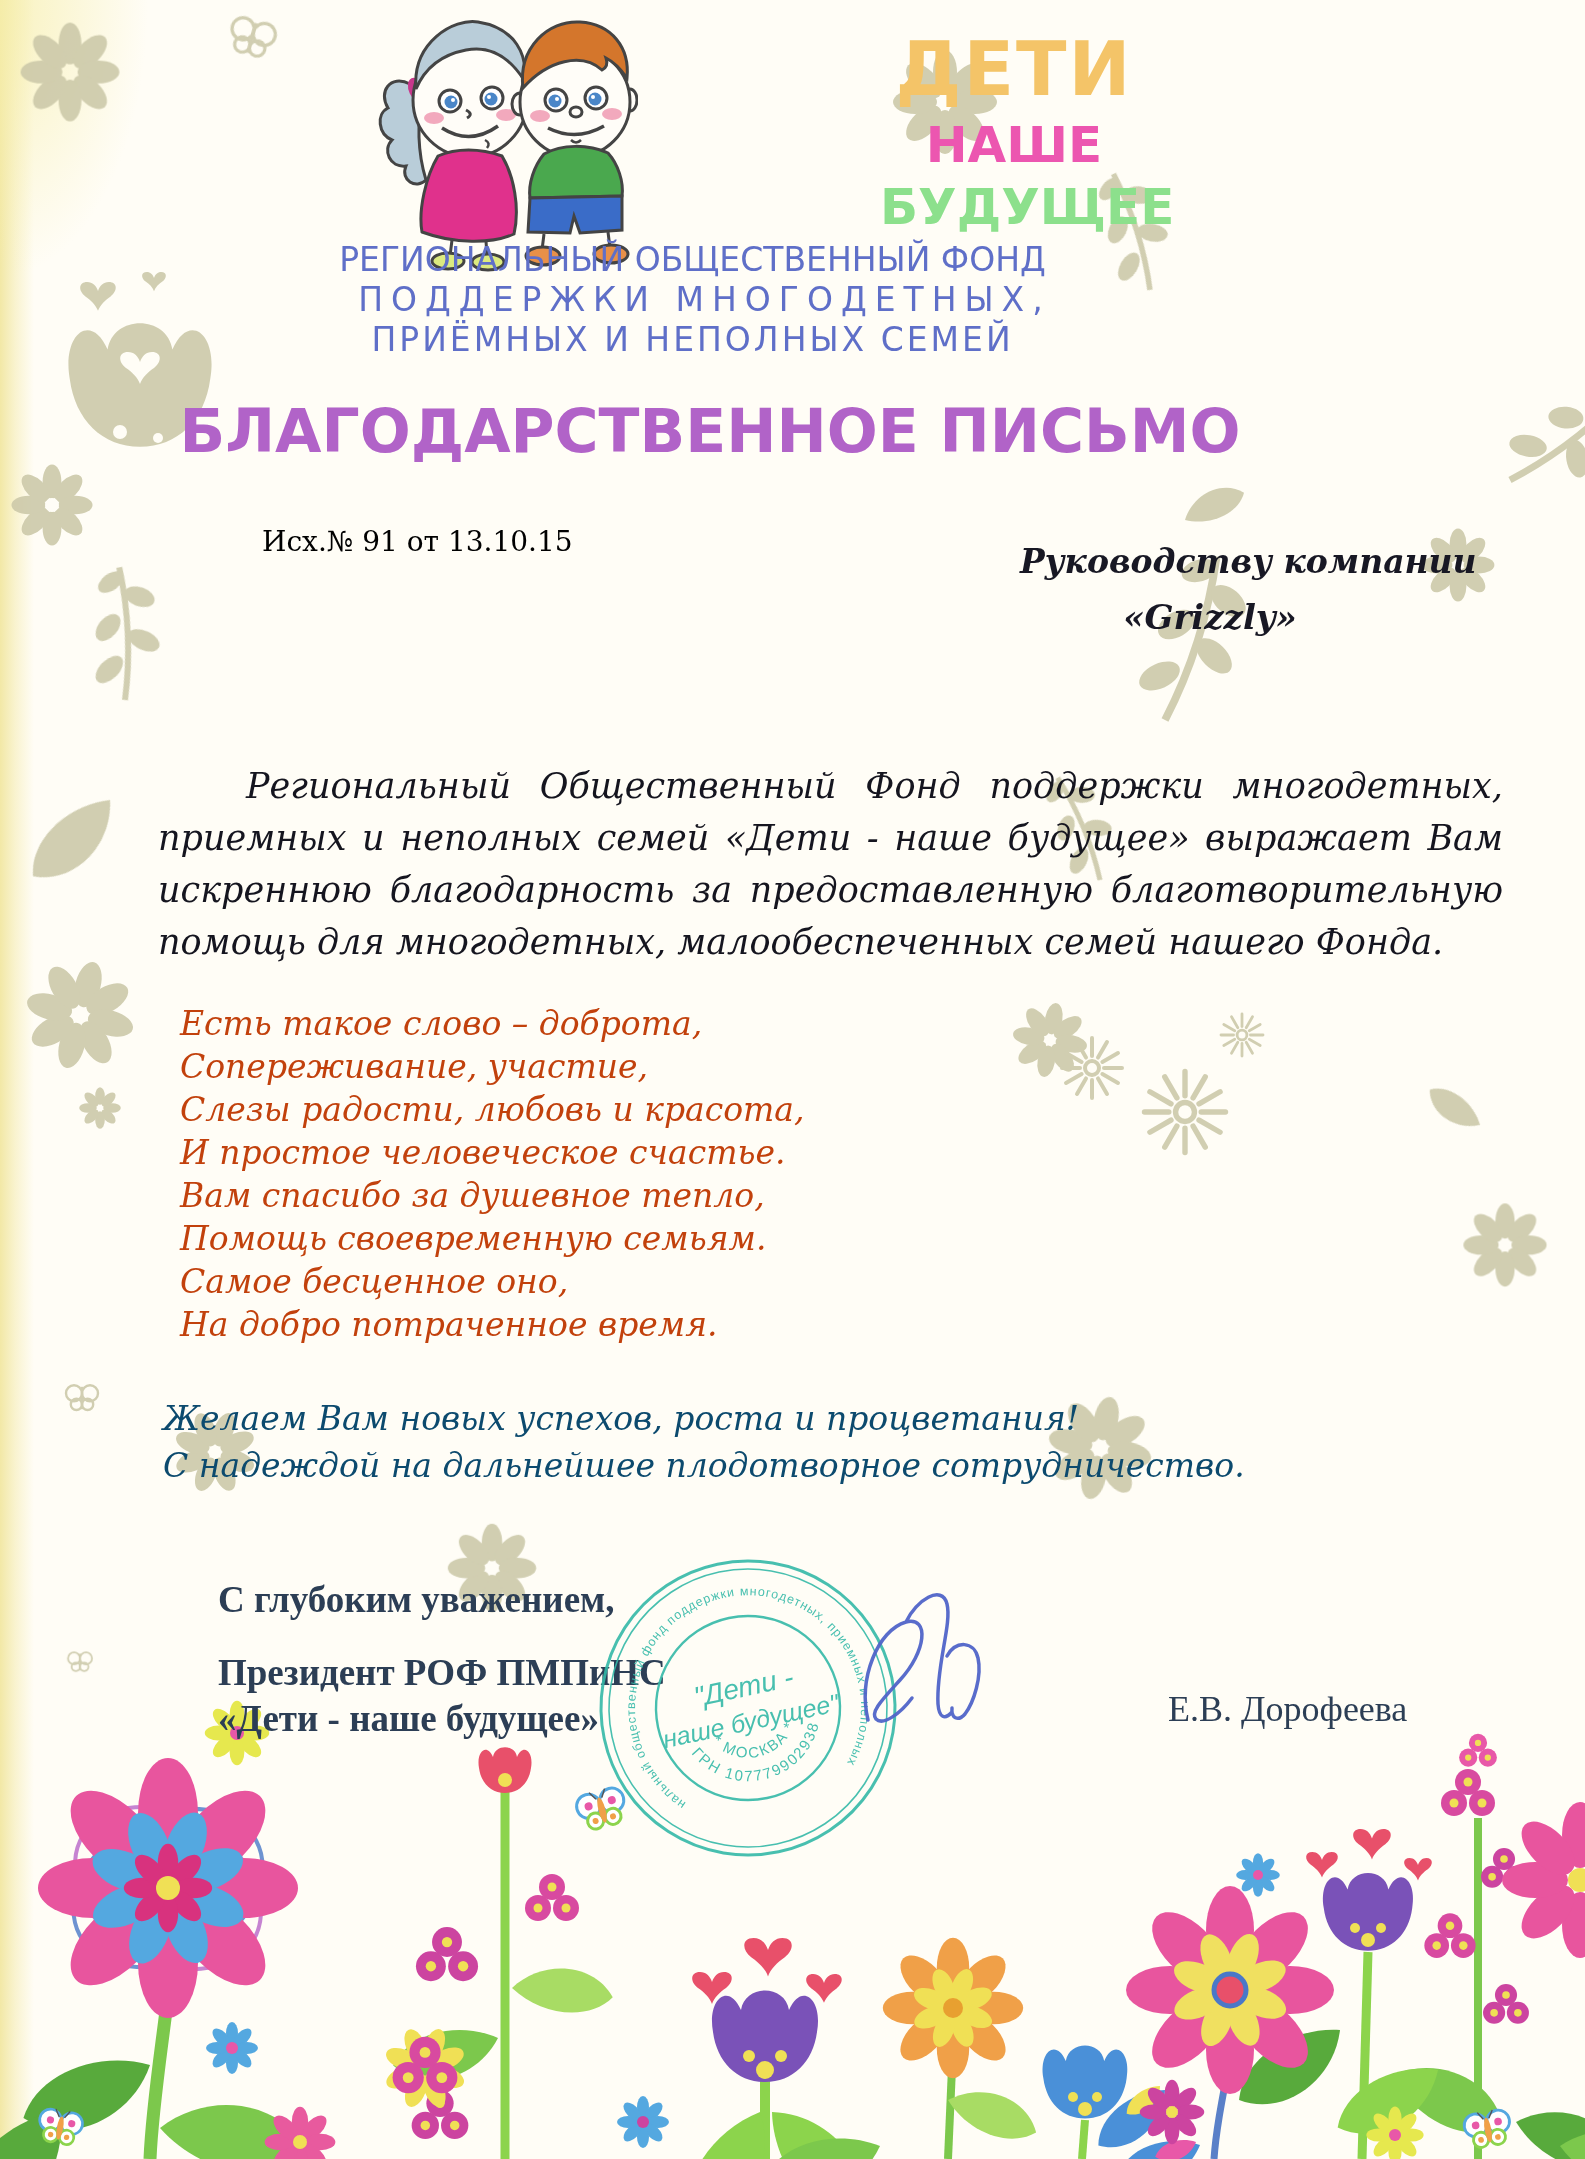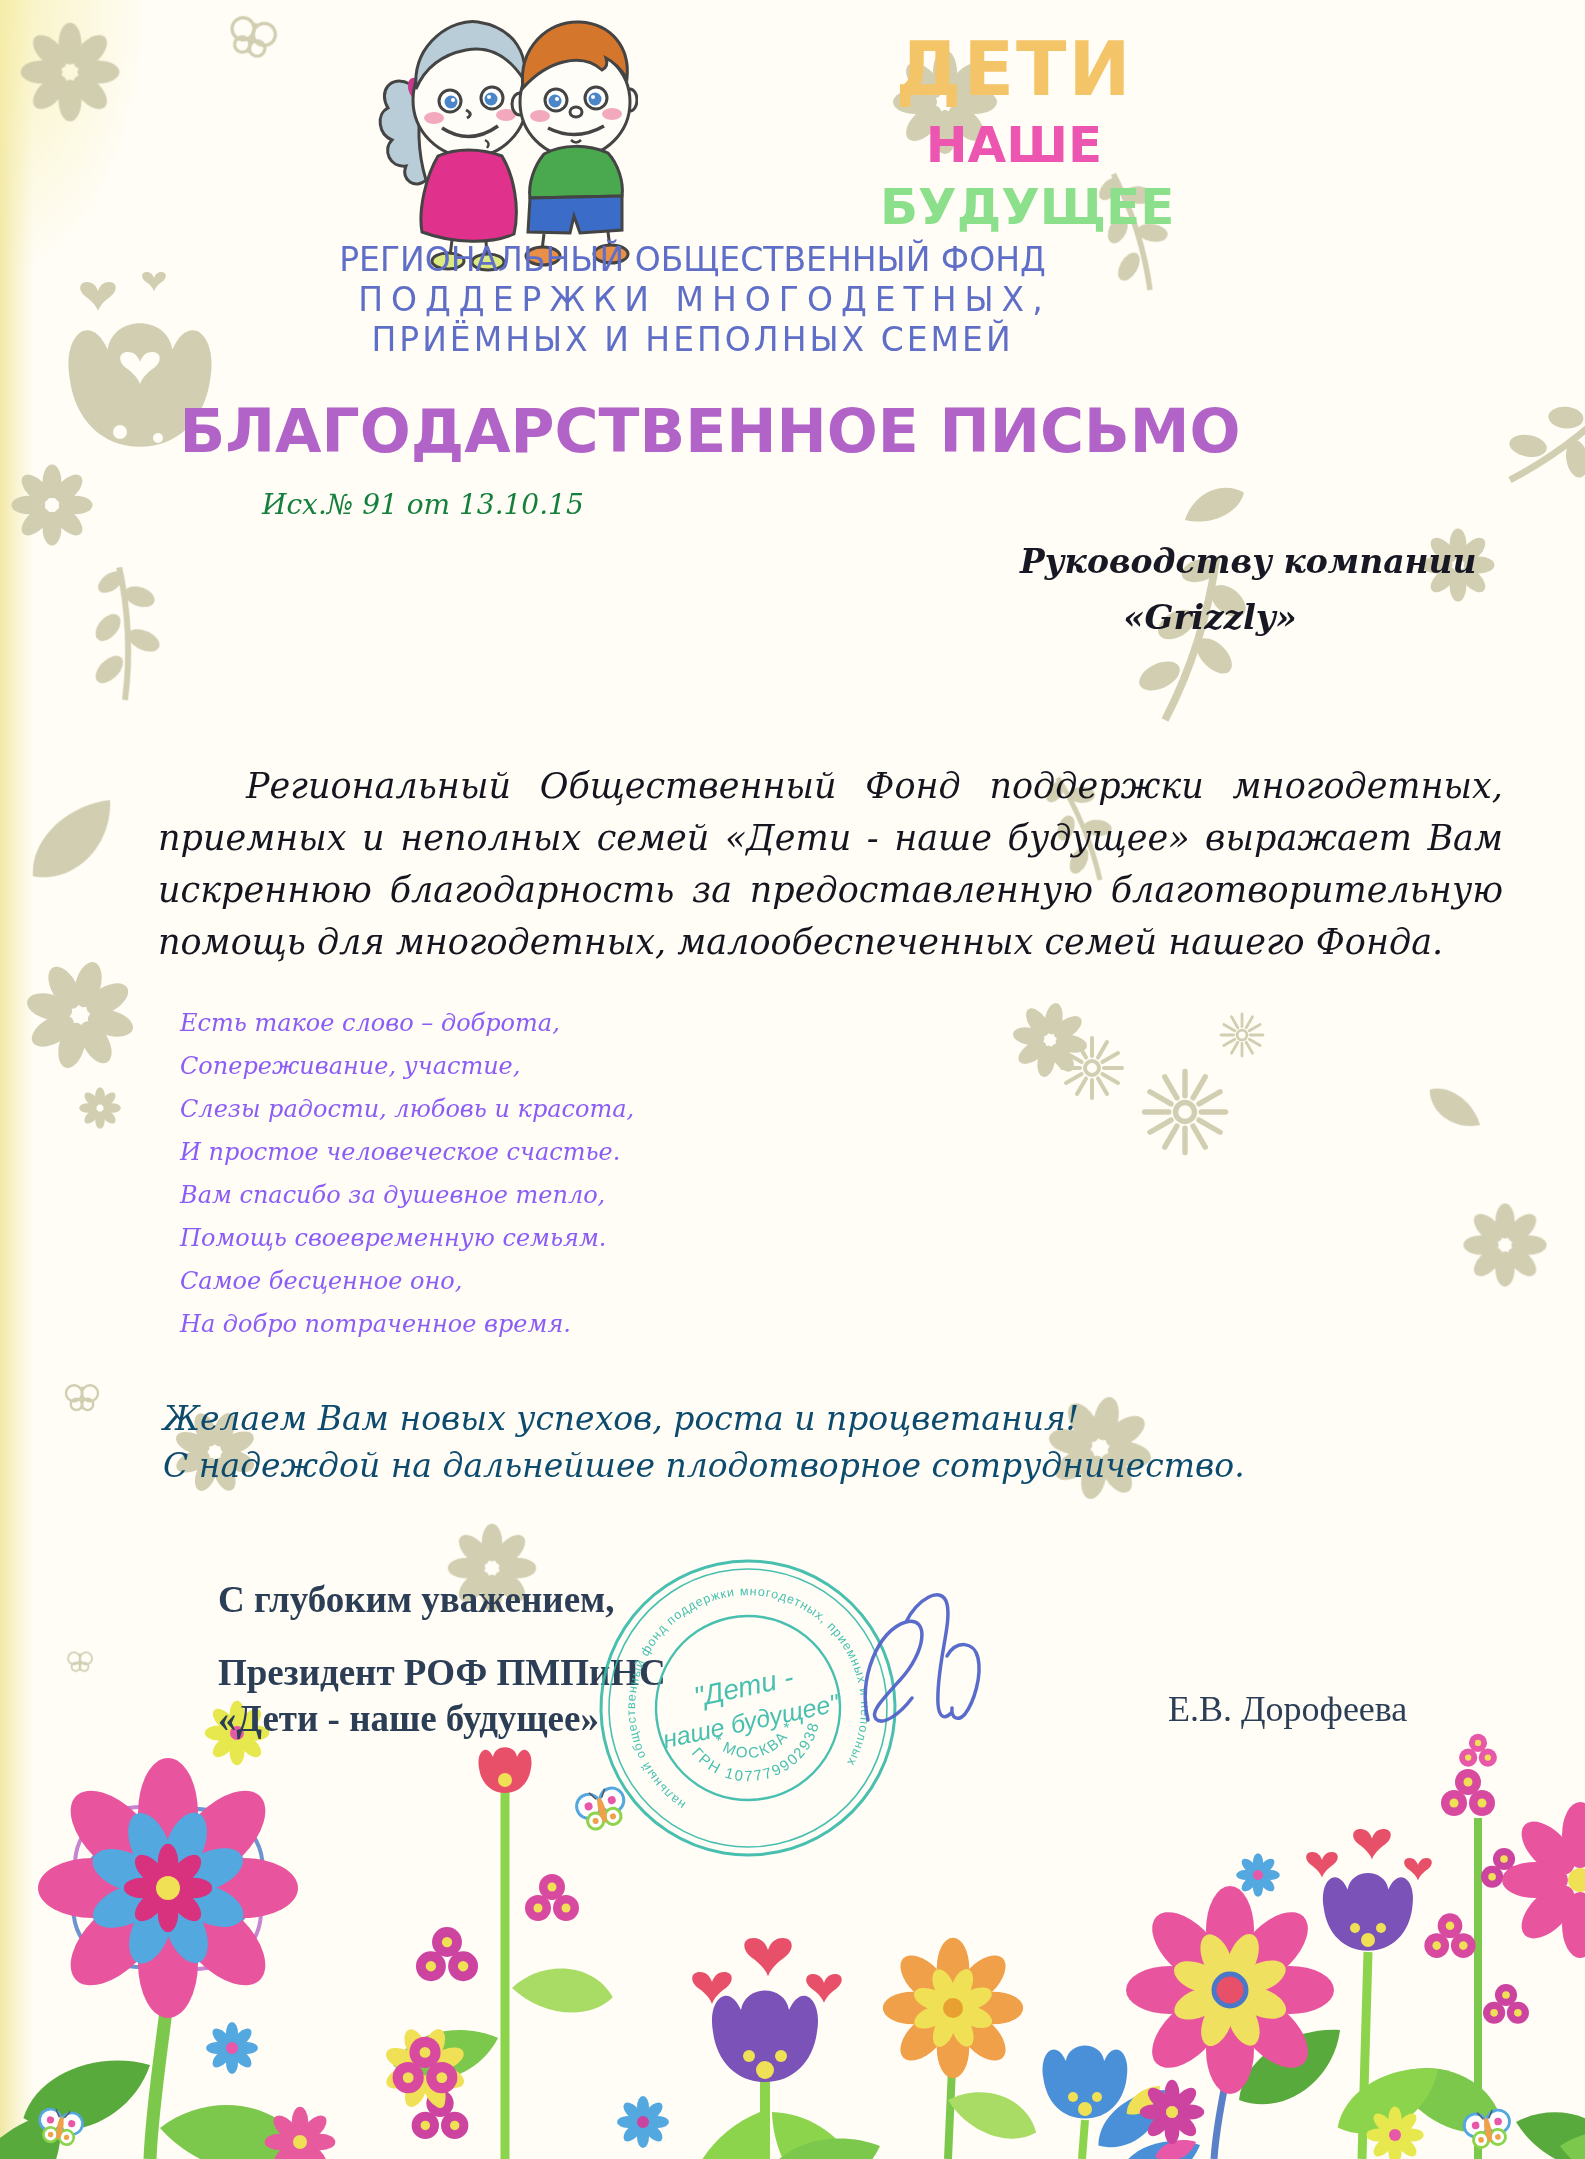--- a/index.html
+++ b/index.html
@@ -15,27 +15,27 @@
         font-family:"DejaVu Sans",sans-serif;font-weight:bold;line-height:1;}
   .logo-w1{font-size:74px;color:#f4c468;letter-spacing:2px;}
   .logo-w2{font-size:50px;color:#ec56b0;margin-top:14px;}
   .logo-w3{font-size:50px;color:#8ce08c;margin-top:12px;}
   .org{position:absolute;left:0;top:240px;width:1385px;text-align:center;z-index:5;
         font-family:"DejaVu Sans",sans-serif;font-weight:normal;color:#5f6fc8;font-size:33px;line-height:40px;}
   .org .l2{letter-spacing:8px;padding-left:24px;}
   .org .l3{letter-spacing:3px;}
   .title{position:absolute;left:0;top:396px;width:1420px;text-align:center;z-index:5;
         font-family:"DejaVu Sans",sans-serif;font-weight:bold;font-size:60px;color:#b163c8;}
-  .ref{position:absolute;left:262px;top:488px;z-index:5;font-style:italic;font-size:28px;color:#15803d;}
+  .ref{position:absolute;left:262px;top:525px;z-index:5;font-size:28px;color:#000000;}
   .recipient{position:absolute;left:1020px;top:542px;width:380px;text-align:center;z-index:5;
         font-style:italic;font-weight:bold;font-size:33px;color:#181824;white-space:nowrap;}
   .recipient .r2{margin-top:16px;font-size:34px;}
   .para{position:absolute;left:158px;top:760px;width:1345px;z-index:5;
         font-style:italic;font-size:35px;line-height:52px;color:#15151f;text-align:justify;text-indent:88px;}
-  .poem{position:absolute;left:180px;top:1002px;z-index:5;font-style:italic;font-size:24px;line-height:43px;color:#8b5cf6;}
+  .poem{position:absolute;left:180px;top:1002px;z-index:5;font-style:italic;font-size:33px;line-height:43px;color:#c2410c;}
   .wishes{position:absolute;left:163px;top:1395px;z-index:5;font-style:italic;font-size:33px;line-height:47px;color:#0c4a6e;}
   .salutation{position:absolute;left:218px;top:1578px;z-index:5;
         font-family:"Liberation Serif",serif;font-weight:bold;font-size:37px;color:#2c3e55;}
   .role{position:absolute;left:218px;top:1650px;z-index:5;
         font-family:"Liberation Serif",serif;font-weight:bold;font-size:37px;line-height:46px;color:#2c3e55;}
   .sig-name{position:absolute;left:1168px;top:1688px;z-index:5;
         font-family:"Liberation Serif",serif;font-weight:normal;font-size:36px;color:#2c3e55;}
   .stamp{position:absolute;left:592px;top:1552px;z-index:6;}
   .signature{position:absolute;left:850px;top:1578px;z-index:7;}
 </style>

